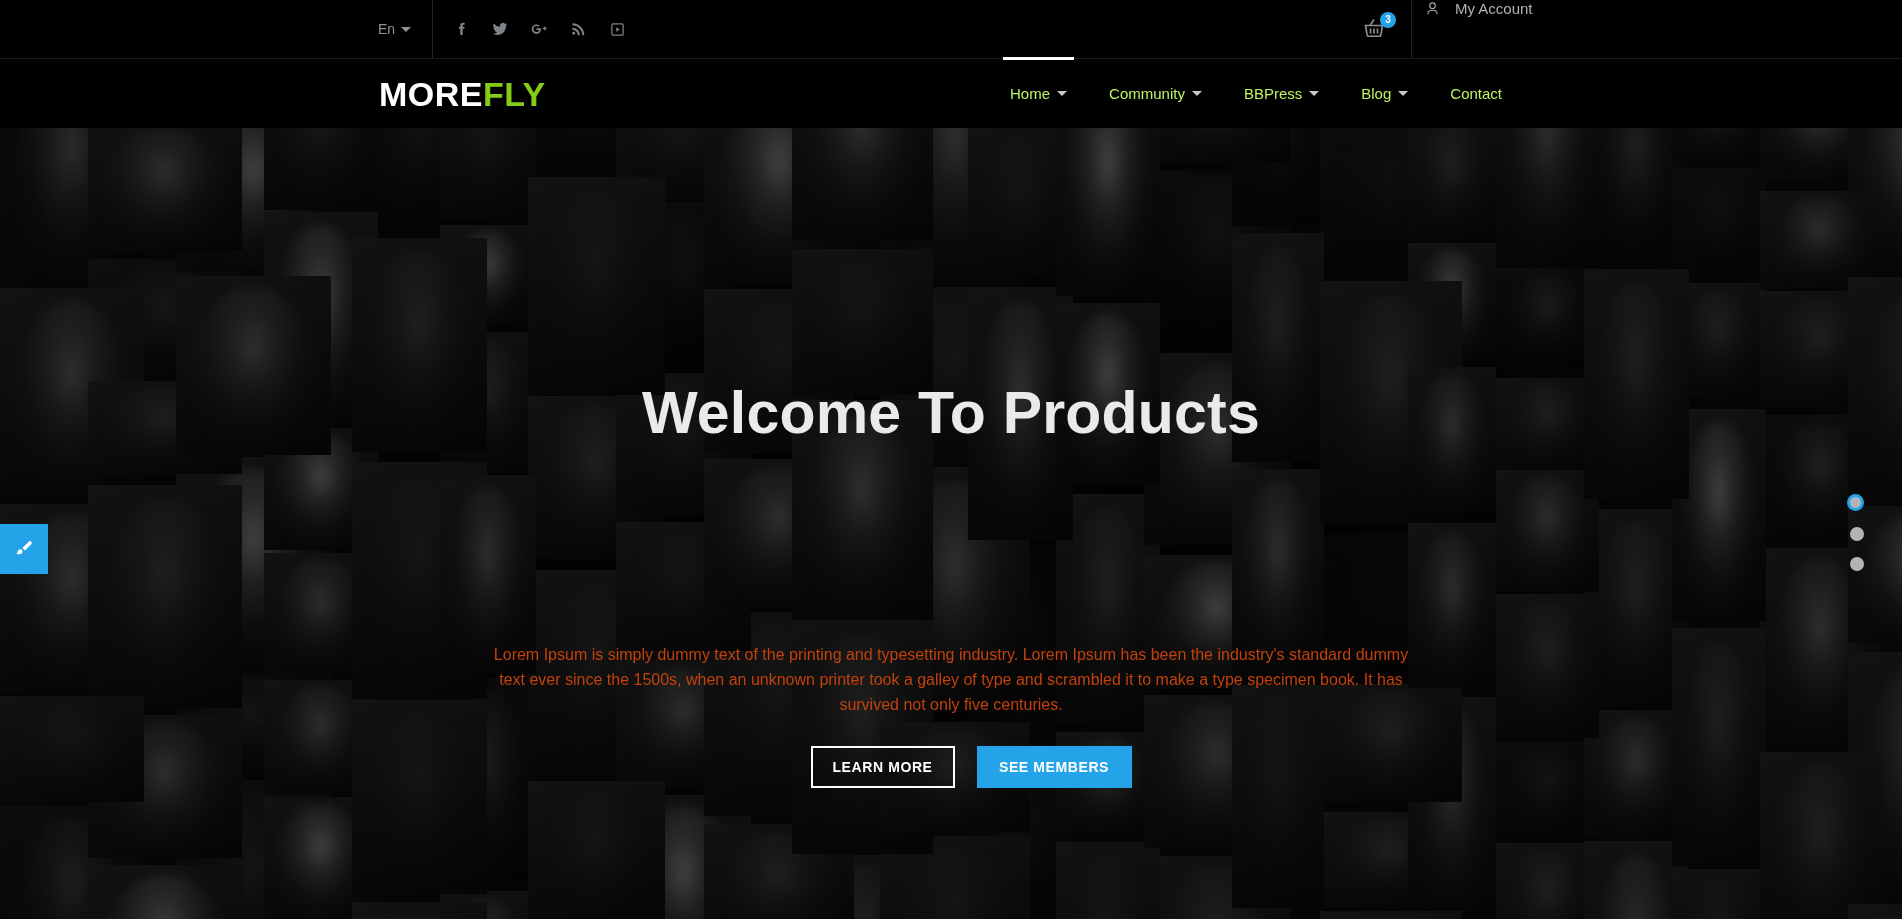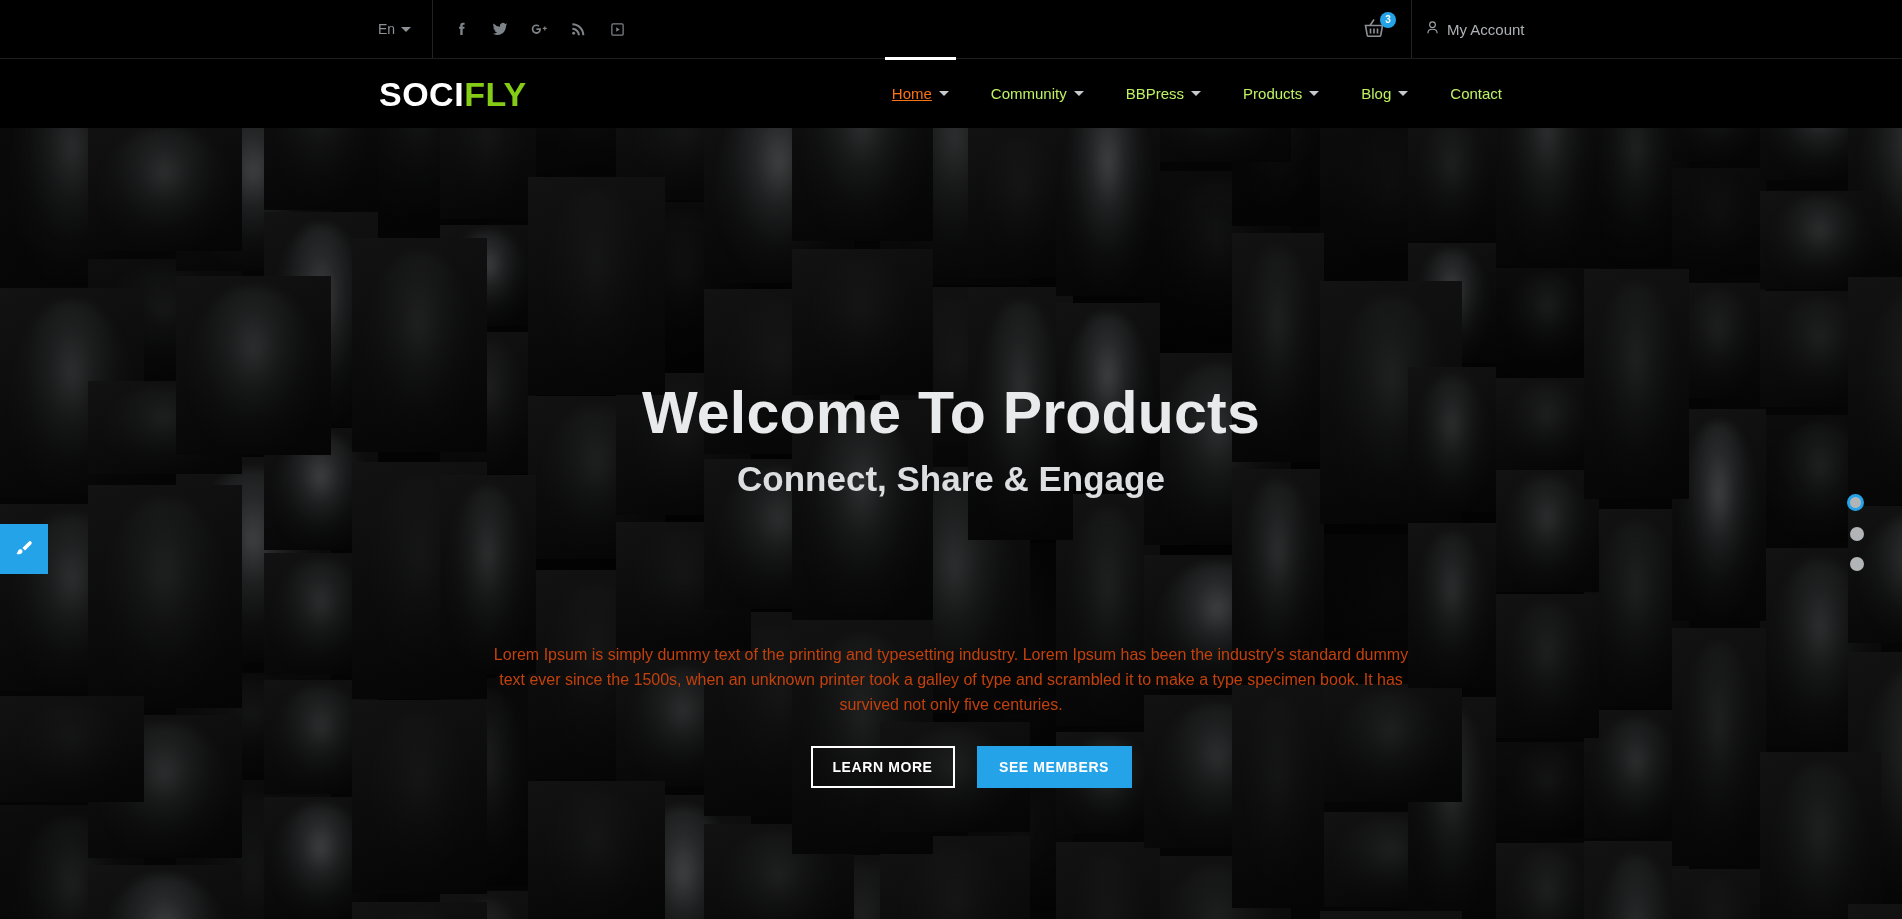--- a/index.html
+++ b/index.html
@@ -148,21 +148,21 @@
     font-size: 10px;
     font-weight: bold;
     display: flex; align-items: center; justify-content: center;
     line-height: 1;
     padding: 0 3px;
   }
   .account {
     position: absolute;
     left: 1424px; top: 0;
     height: 58px;
-    display: flex; align-items: center; gap: 6px;
+    display: flex; gap: 14px;
     color: #aeb2b6;
     font-size: 15px;
     cursor: pointer;
   }
 
   
   .header {
     position: absolute;
     left: 0; top: 59px;
     width: 1902px;
@@ -198,21 +198,21 @@
     height: 69px;
     display: flex;
     align-items: center;
     gap: 7px;
     padding: 0 21px;
     color: #bef264;
     font-size: 15px;
     cursor: pointer;
     white-space: nowrap;
   }
-  .nav-item.active { color: #f97316; text-decoration: underline; }
+  .nav-item.active { color: #bef264; }
   .nav-item.active::before {
     content: "";
     position: absolute;
     left: 14px; right: 14px;
     top: -2px;
     height: 3px;
     background: #ffffff;
   }
   .nav-item .caret { border-top-color: #c7cacd; }
 
@@ -447,21 +447,20 @@
         <div class="tile bright" style="left: 1848px; top: -62px; width: 146px; height: 200px; z-index: 3;"></div>
         <div class="tile dim" style="left: 1848px; top: 149px; width: 146px; height: 228px; z-index: 4;"></div>
         <div class="tile bright" style="left: 1848px; top: 378px; width: 146px; height: 137px; z-index: 2;"></div>
         <div class="tile mid" style="left: 1848px; top: 524px; width: 146px; height: 248px; z-index: 3;"></div>
         <div class="tile vdim" style="left: 1848px; top: 776px; width: 146px; height: 244px; z-index: 4;"></div>
       </div>
     <div class="hero-veil"></div>
 
     <div class="hero-content">
       <div class="hero-title">Welcome To Products</div>
-      <div class="hero-sub">Connect, Share &amp; Engage</div>
       <div class="hero-desc">Lorem Ipsum is simply dummy text of the printing and typesetting industry. Lorem Ipsum has been the industry's standard dummy text ever since the 1500s, when an unknown printer took a galley of type and scrambled it to make a type specimen book. It has survived not only five centuries.</div>
       <div class="hero-btns">
         <div class="btn btn-outline">LEARN MORE</div>
         <div class="btn btn-solid">SEE MEMBERS</div>
       </div>
     </div>
 
     <div class="dots">
       <div class="dot active"></div>
       <div class="dot"></div>
@@ -541,41 +540,37 @@
           </svg>
         </span>
         <span>My Account</span>
       </div>
 
     </div>
   </div>
 
   <div class="header">
     <div class="logo">
-      <span class="a">SOCI</span><span class="b">FLY</span>
+      <span class="a">MORE</span><span class="b">FLY</span>
     </div>
 
     <div class="nav">
       <div class="nav-item active">
         <span>Home</span>
         <span class="caret"></span>
       </div>
       <div class="nav-item">
         <span>Community</span>
         <span class="caret"></span>
       </div>
       <div class="nav-item">
         <span>BBPress</span>
         <span class="caret"></span>
       </div>
       <div class="nav-item">
-        <span>Products</span>
-        <span class="caret"></span>
-      </div>
-      <div class="nav-item">
         <span>Blog</span>
         <span class="caret"></span>
       </div>
       <div class="nav-item">
         <span>Contact</span>
       </div>
     </div>
   </div>
 
 </div>

